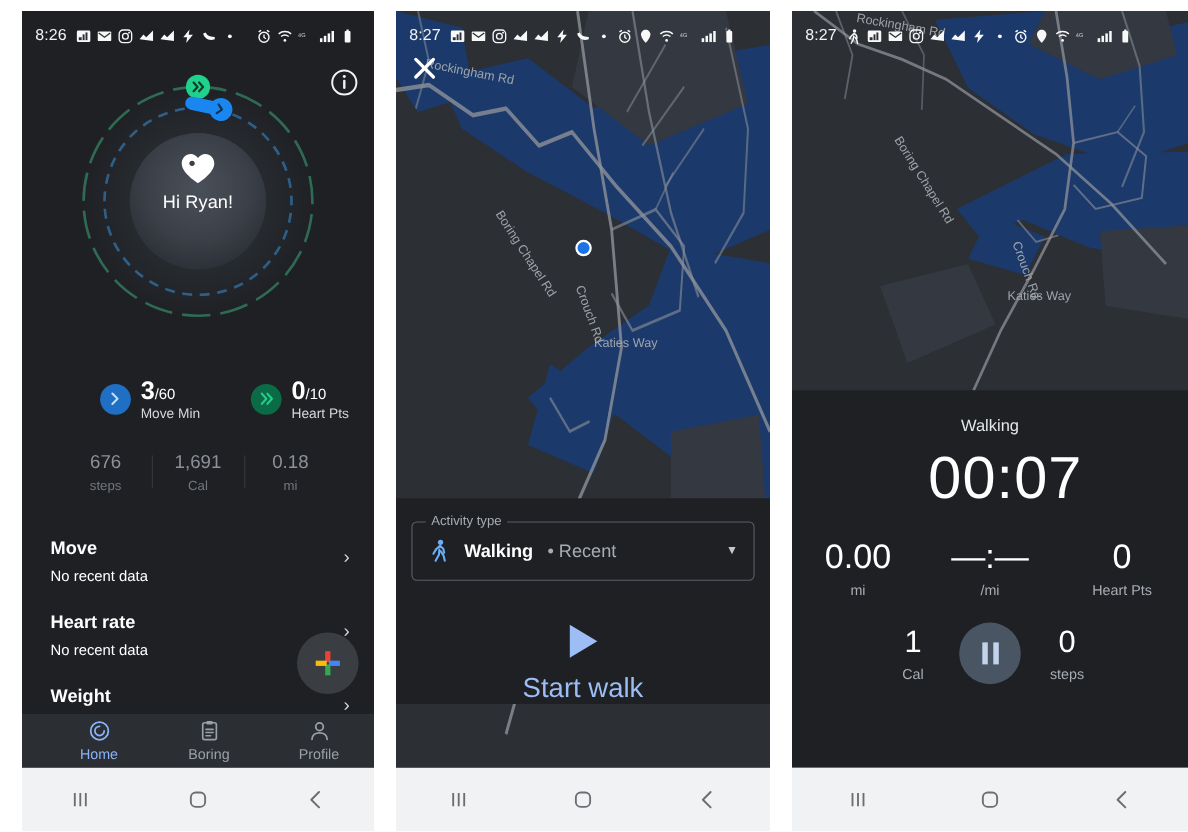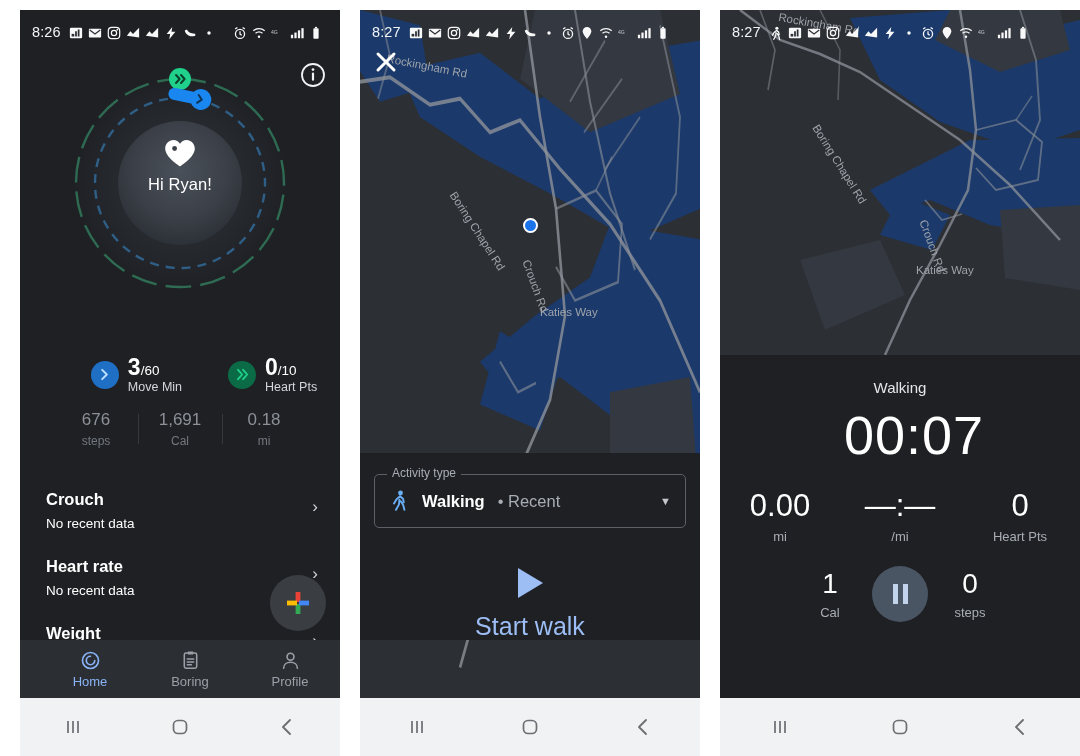--- a/index.html
+++ b/index.html
@@ -38,21 +38,21 @@
               z-index:20; cursor:pointer; }
   .rings { position:absolute; left:0; top:48px; width:100%; height:270px; }
   .rings svg { display:block; margin:0 auto; }
   .center-label {
     position:absolute; left:0; right:0; top:165px; text-align:center;
     color:#ffffff; font-size:16.5px; letter-spacing:.1px;
   }
   .heart-logo { position:absolute; left:0; right:0; top:128px; text-align:center; }
   .heart-logo svg { width:34px; height:30px; }
 
-  .goalrow { position:absolute; left:0; top:345px; width:100%;
+  .goalrow { position:absolute; left:0; top:333px; width:100%;
              display:flex; justify-content:center; gap:46px;padding-left:48px; }
   .goal { display:flex; align-items:center; gap:9px; }
   .goal .badge { width:28px; height:28px; border-radius:50%;
                  display:flex; align-items:center; justify-content:center; }
   .goal .badge.move { background:#1f6fc4; }
   .goal .badge.hp   { background:#0b6b46; }
   .goal .badge svg { width:15px; height:15px; }
   .goal .txt { line-height:1.05; }
   .goal .num { color:#ffffff; font-size:23px; font-weight:bold; }
   .goal .den { color:#ffffff; font-size:13.5px; }
@@ -69,21 +69,21 @@
   .card { position:relative; padding:14px 26px 12px 26px; }
   .card .t { color:#ffffff; font-size:16.5px; font-weight:bold; }
   .card .s { color:#ffffff; font-size:13.5px; margin-top:7px; }
   .card .chev { position:absolute; right:22px; top:22px; color:#cfd3d8;
                 font-size:17px; line-height:1; }
   .fab { position:absolute; right:14px; top:565px; width:56px; height:56px;
          border-radius:50%; background:#3a3d42; z-index:25;
          display:flex; align-items:center; justify-content:center; cursor:pointer; }
   .fab svg { width:28px; height:28px; }
 
-  .bottomnav { position:absolute; left:0; bottom:0; width:100%; height:58px;
+  .bottomnav { position:absolute; left:0; bottom:0; width:100%; height:49px;
                background:#2b2e33; display:flex; z-index:30;padding-left:20px; }
   .navitem { flex:1; display:flex; flex-direction:column; align-items:center;
              justify-content:center; gap:3px; cursor:pointer; }
   .navitem svg { width:21px; height:21px; }
   .navitem .nl { font-size:13px; }
   .navitem.active .nl { color:#8ab4f8; }
   .navitem .nl { color:#9aa0a7; }
 
   
   .androidnav { position:absolute; left:0; bottom:0; width:100%; height:58px;
@@ -320,21 +320,21 @@
             </div>
             <div class="divider"></div>
             <div class="stat">
               <div class="v">0.18</div>
               <div class="k">mi</div>
             </div>
           </div>
 
           <div class="cards">
             <div class="card">
-              <div class="t">Crouch</div>
+              <div class="t">Move</div>
               <div class="s">No recent data</div>
               <div class="chev">›</div>
             </div>
             <div class="card">
               <div class="t">Heart rate</div>
               <div class="s">No recent data</div>
               <div class="chev">›</div>
             </div>
             <div class="card">
               <div class="t">Weight</div>

